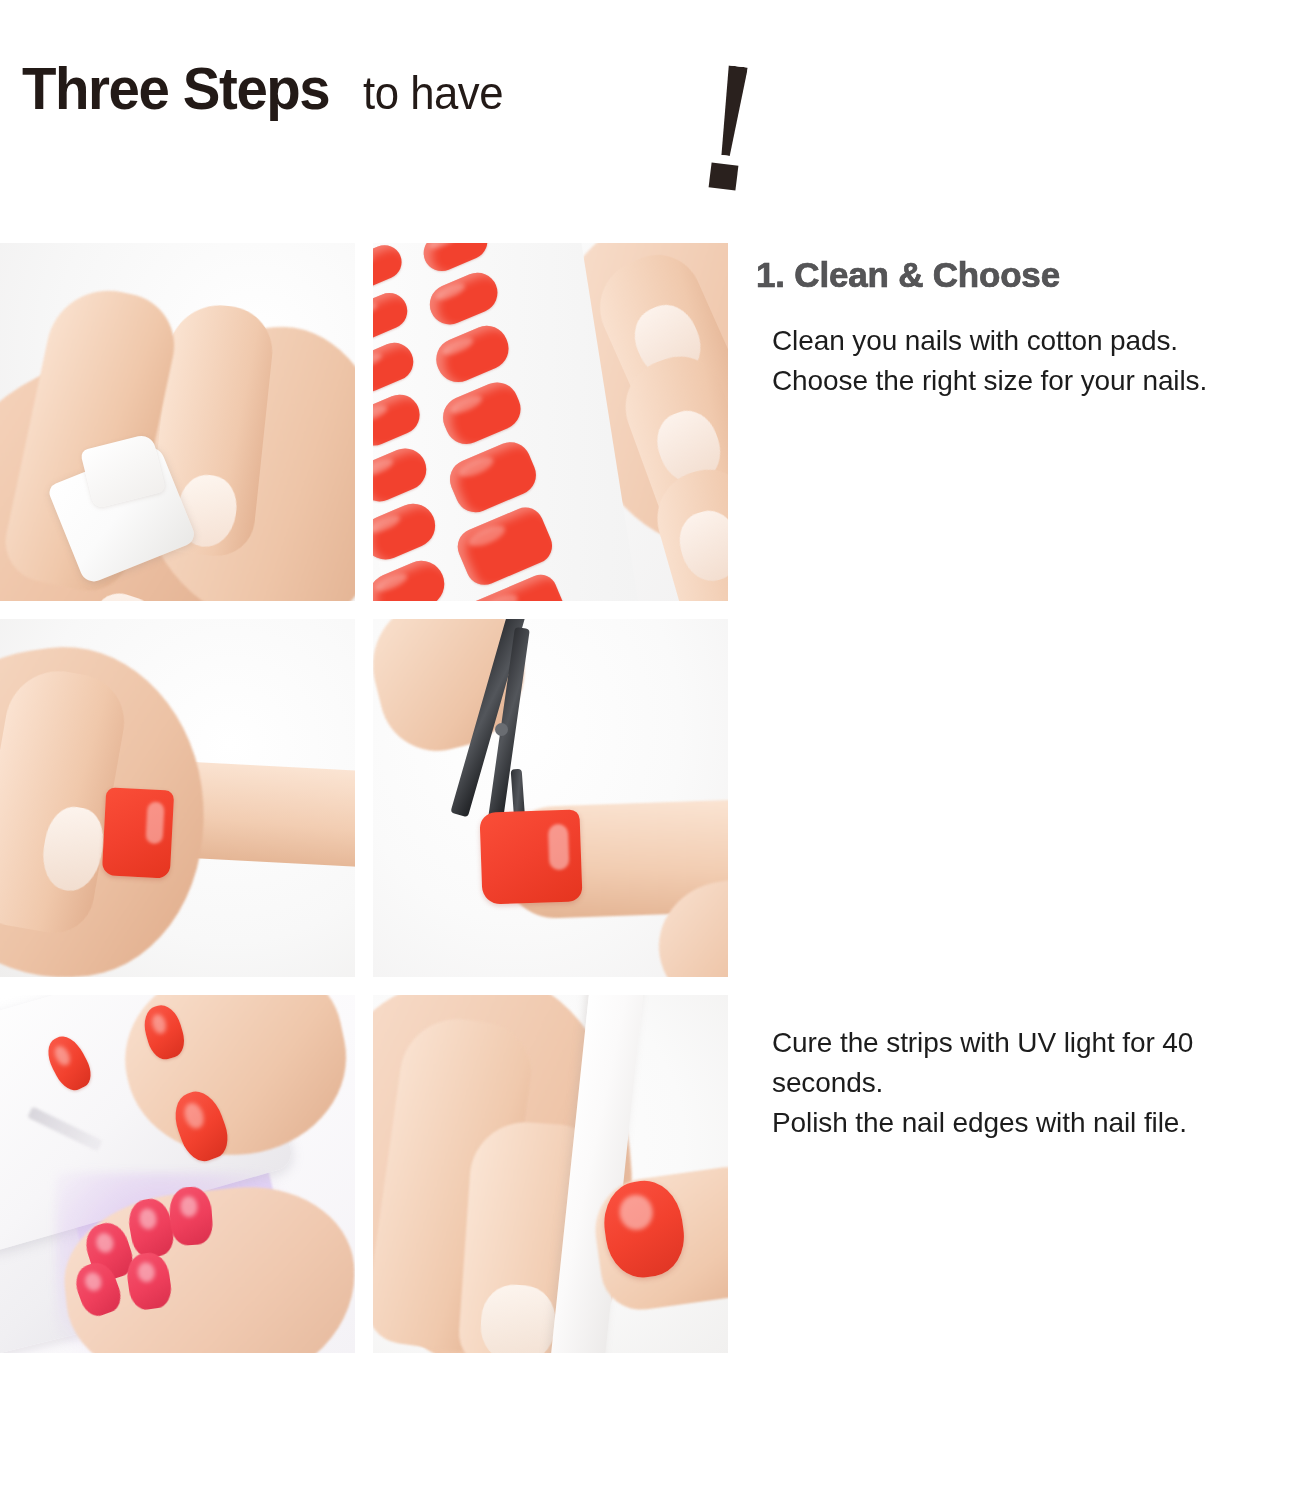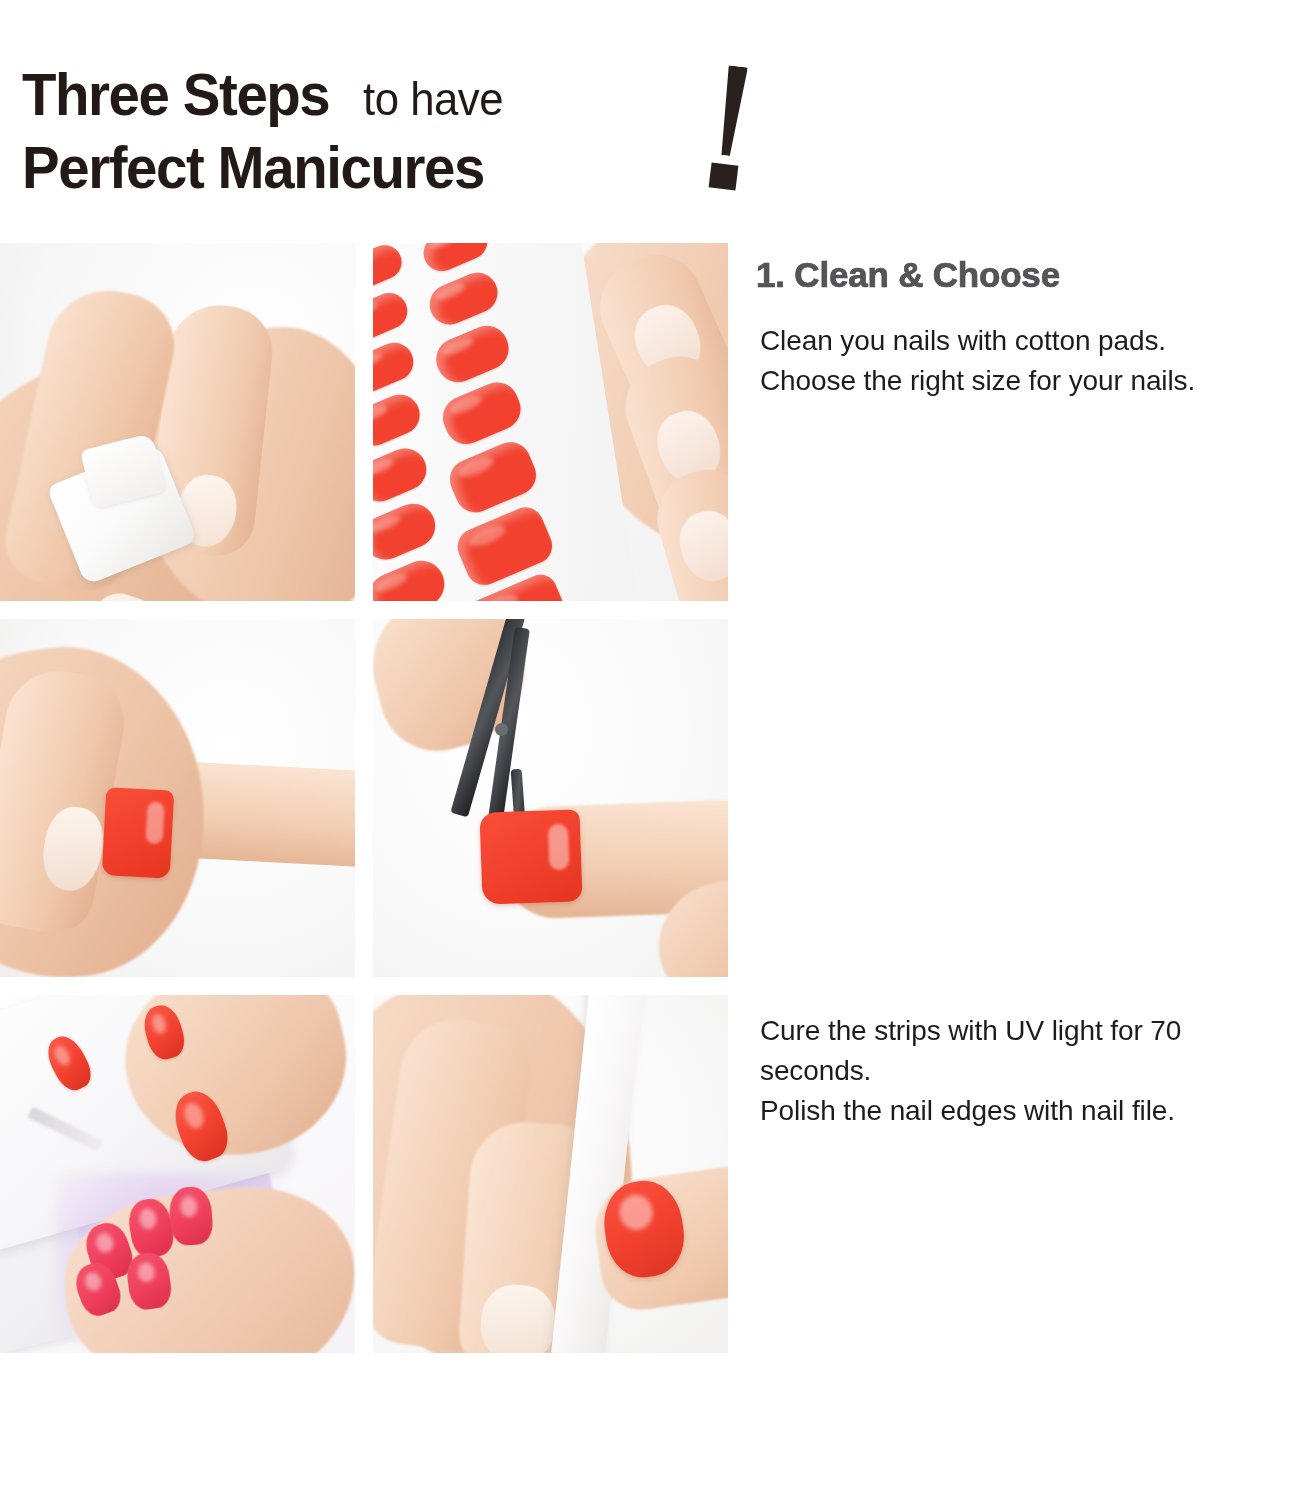--- a/index.html
+++ b/index.html
@@ -4,21 +4,21 @@
 <style>
   html,body{margin:0;padding:0;}
   body{
     width:1300px;height:1500px;
     background:#ffffff;
     font-family:"Liberation Sans","DejaVu Sans",sans-serif;
     overflow:hidden;position:relative;
   }
 
   
-  .headline{position:absolute;left:22px;top:64px;width:740px;}
+  .headline{position:absolute;left:22px;top:58px;width:740px;}
   .hl-line{display:block;line-height:1.02;white-space:nowrap;}
   .hl-strong{
     font-size:60px;font-weight:bold;color:#231a17;
     letter-spacing:-1.5px;transform:scaleX(.94);transform-origin:left center;
     display:inline-block;vertical-align:baseline;
   }
   .hl-light{
     font-size:46px;font-weight:normal;color:#231a17;
     letter-spacing:-.5px;transform:scaleX(.95);transform-origin:left center;
     display:inline-block;vertical-align:baseline;margin-left:14px;
@@ -307,33 +307,30 @@
   .steps{position:absolute;left:748px;top:243px;width:540px;}
   .step{position:absolute;left:8px;width:540px;}
   .s1{top:12px;} .s2{top:388px;} .s3{top:764px;}
   .step-title{
     font-size:35px;font-weight:bold;color:#555557;
     margin:0 0 26px 0;letter-spacing:-.2px;
     -webkit-text-stroke:.7px #4a4a4c;
   }
   .step-body{
     font-size:28px;font-weight:normal;color:#1c1c1c;
-    line-height:1.42;margin:4px;white-space:pre-line;
+    line-height:1.42;margin:16px;white-space:pre-line;
     letter-spacing:-.1px;
   }
 </style>
 </head>
 <body>
 
 <div class="headline">
   <span class="hl-line">
     <span class="hl-strong">Three Steps</span><span class="hl-light">to have</span>
-  </span>
-  <span class="hl-line hl-line2">
-    <span class="hl-strong">Perfect Manicures</span>
   </span>
 </div>
 
 <div class="bang">
   <div class="bang-stem"></div>
   <div class="bang-dot"></div>
 </div>
 
 <div class="grid">
 
@@ -439,17 +436,17 @@
   <div class="step s1">
     <div class="step-title">1. Clean &amp; Choose</div>
     <div class="step-body">Clean you nails with cotton pads.
 Choose the right size for your nails.</div>
   </div>
 
   <div class="step s2">
   </div>
 
   <div class="step s3">
-    <div class="step-body">Cure the strips with UV light for 70 seconds.
+    <div class="step-body">Cure the strips with UV light for 40 seconds.
 Polish the nail edges with nail file.</div>
   </div>
 
 </div>
 
 </body></html>

